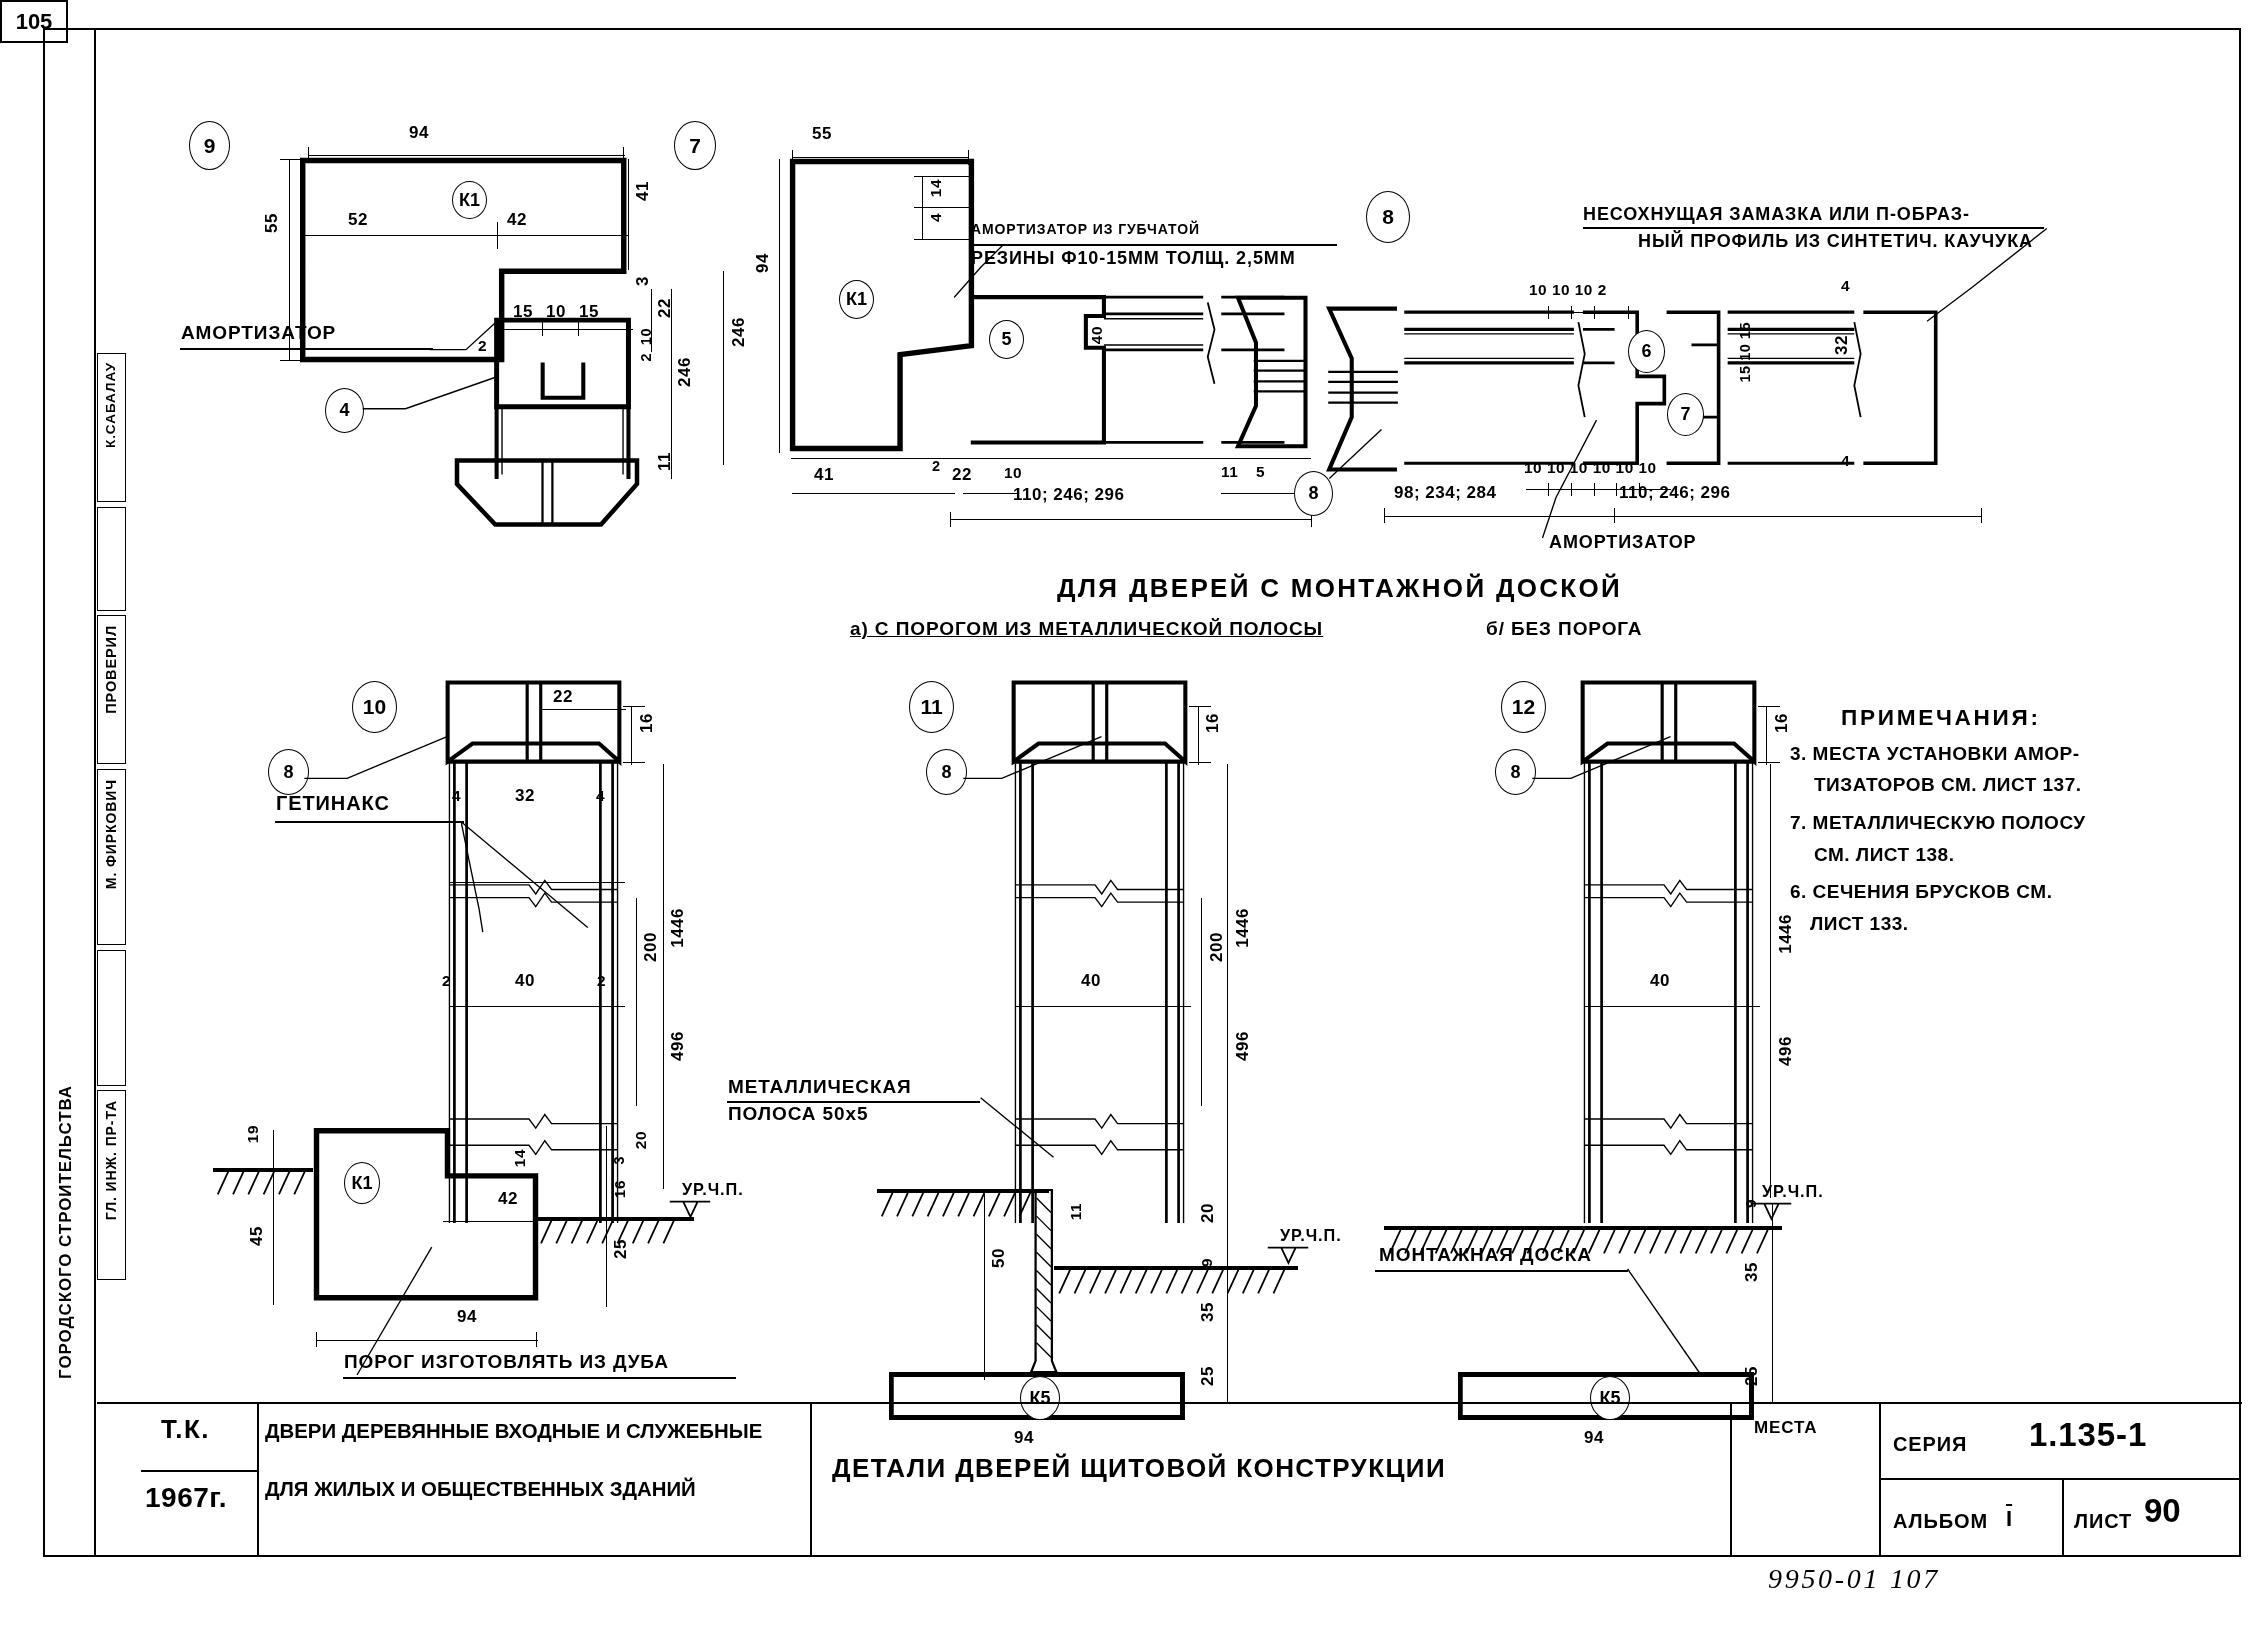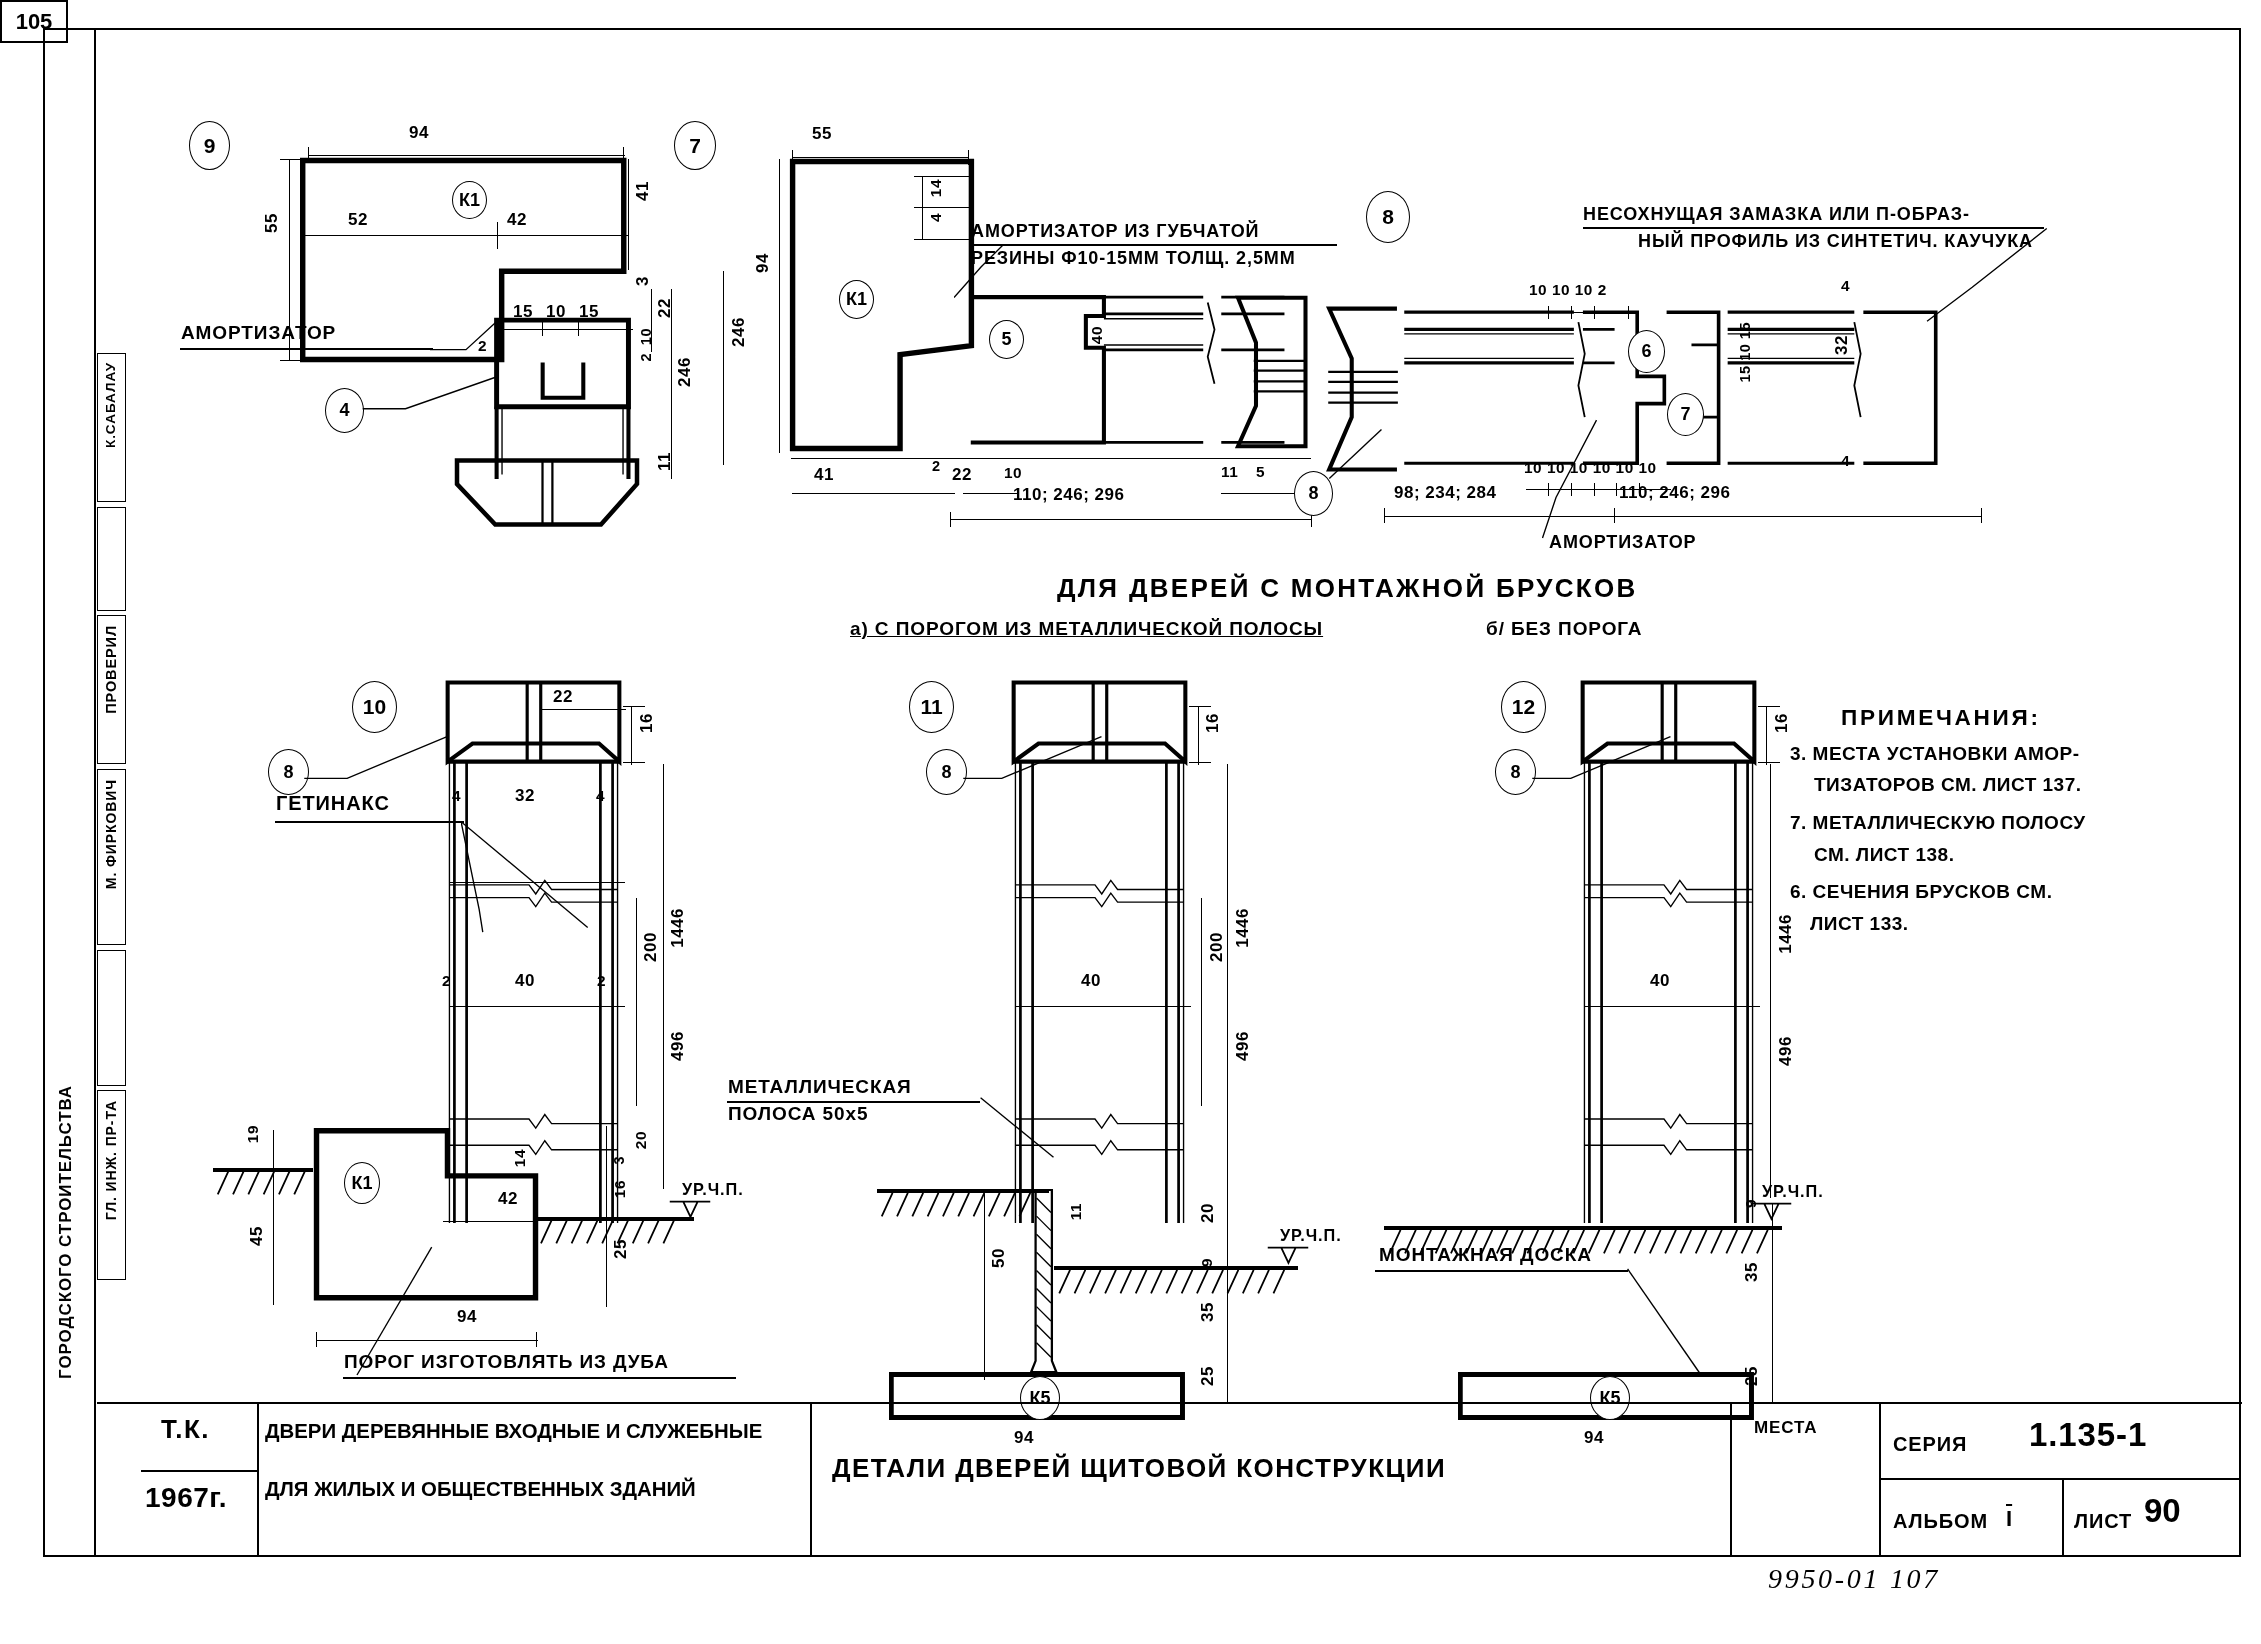--- a/index.html
+++ b/index.html
@@ -158,21 +158,21 @@
 <div class="dimv" style="left:729px;top:317px;">246</div>
 <div class="thin vline" style="left:723px;top:271px;height:194px;"></div>
 
 <div class="dimv" style="left:927px;top:179px;font-size:15.4px;">14</div>
 <div class="dimv" style="left:927px;top:213px;font-size:15.4px;">4</div>
 <div class="thin vline" style="left:922px;top:176px;height:63px;"></div>
 <div class="thin hline" style="left:914px;top:176px;width:59px;"></div>
 <div class="thin hline" style="left:914px;top:207px;width:59px;"></div>
 <div class="thin hline" style="left:914px;top:239px;width:59px;"></div>
 
-<div class="lbl" style="left:971px;top:221px;font-size:18px;">АМОРТИЗАТОР ИЗ ГУБЧАТОЙ</div>
+<div class="lbl" style="left:971px;top:221px;font-size:14px;">АМОРТИЗАТОР ИЗ ГУБЧАТОЙ</div>
 <div class="underline" style="left:971px;top:244px;width:366px;"></div>
 <div class="lbl" style="left:971px;top:248px;font-size:18px;">РЕЗИНЫ Ф10-15ММ ТОЛЩ. 2,5ММ</div>
 <svg class="abs" style="left:954px;top:240px;" width="54" height="63" viewBox="0 0 120 140">
   <path d="M 0,128 L 60,60 L 110,10" fill="none" stroke="#000" stroke-width="3"></path>
 </svg>
 
 <svg class="abs" style="left:968px;top:289px;" width="326" height="167" viewBox="0 0 720 370">
   <path d="M 5,18 L 300,18 L 300,60 L 260,60 L 260,130 L 300,130 L 300,340 L 5,340" fill="none" stroke="#000" stroke-width="9"></path>
   <path d="M 300,55 L 520,55 M 300,135 L 520,135 M 300,340 L 520,340 M 300,18 L 520,18" fill="none" stroke="#000" stroke-width="6"></path>
   <path d="M 300,66 L 520,66 M 300,124 L 520,124" fill="none" stroke="#000" stroke-width="3"></path>
@@ -262,21 +262,21 @@
 <div class="thin hline" style="left:1384px;top:516px;width:597px;"></div>
 <div class="thin vline" style="left:1384px;top:508px;height:14.5px;"></div>
 <div class="thin vline" style="left:1614px;top:508px;height:14.5px;"></div>
 <div class="thin vline" style="left:1981px;top:508px;height:14.5px;"></div>
 
 <div class="lbl" style="left:1549px;top:532px;font-size:18px;">АМОРТИЗАТОР</div>
 <svg class="abs" style="left:1538px;top:416px;" width="72" height="127" viewBox="0 0 160 280">
   <path d="M 130,8 L 40,180 L 10,270" fill="none" stroke="#000" stroke-width="3"></path>
 </svg>
 
-<div class="lbl" style="left:1057px;top:573px;font-size:26px;letter-spacing:2.3px;">ДЛЯ ДВЕРЕЙ С МОНТАЖНОЙ БРУСКОВ</div>
+<div class="lbl" style="left:1057px;top:573px;font-size:26px;letter-spacing:2.3px;">ДЛЯ ДВЕРЕЙ С МОНТАЖНОЙ ДОСКОЙ</div>
 <div class="lbl" style="left:850px;top:618px;font-size:19px;text-decoration:underline;">а) С ПОРОГОМ ИЗ МЕТАЛЛИЧЕСКОЙ ПОЛОСЫ</div>
 <div class="lbl" style="left:1486px;top:618px;font-size:19px;">б/ БЕЗ ПОРОГА</div>
 
 <div class="bub" style="left:352px;top:681px;width:43px;height:50px;">10</div>
 
 <svg class="abs" style="left:443px;top:678px;" width="181" height="122" viewBox="0 0 400 270">
   <path d="M 10,10 L 390,10 L 390,185 L 345,145 L 65,145 L 10,185 Z" fill="none" stroke="#000" stroke-width="9"></path>
   <path d="M 186,10 L 186,185 M 216,10 L 216,185" fill="none" stroke="#000" stroke-width="7"></path>
   <path d="M 10,185 L 390,185" fill="none" stroke="#000" stroke-width="9"></path>
 </svg>

